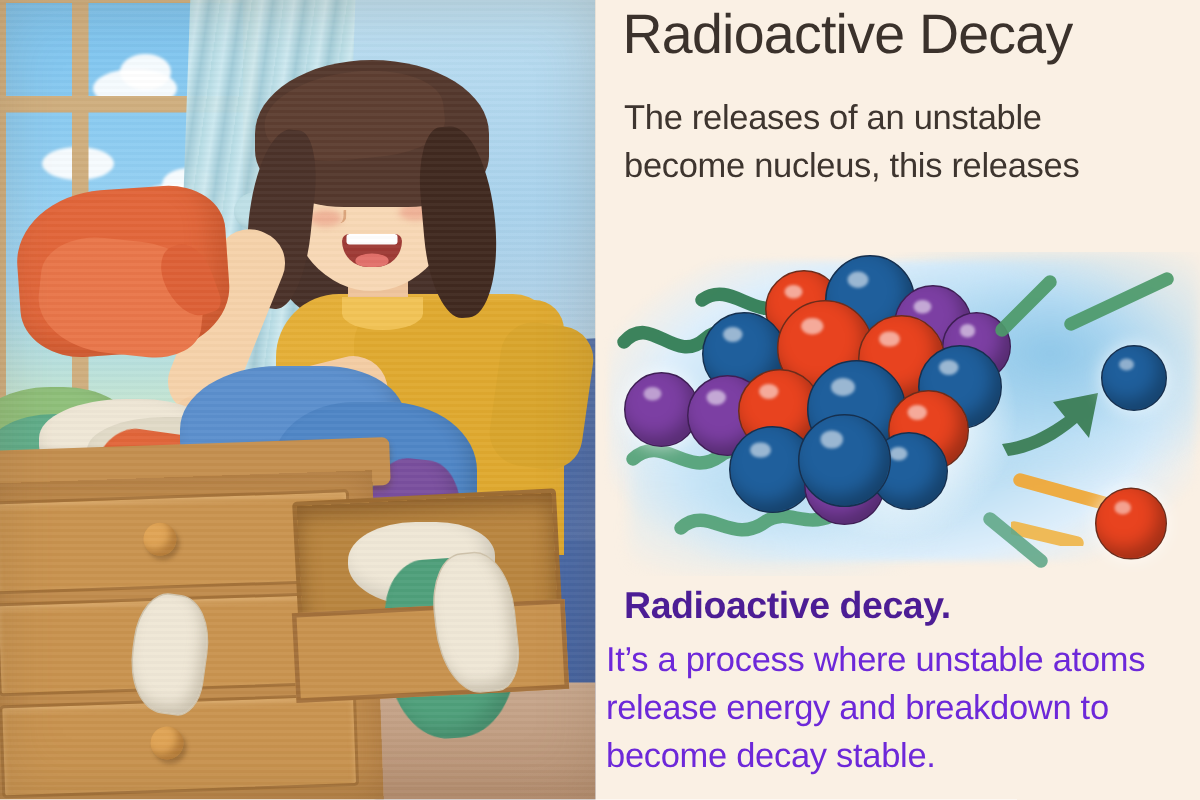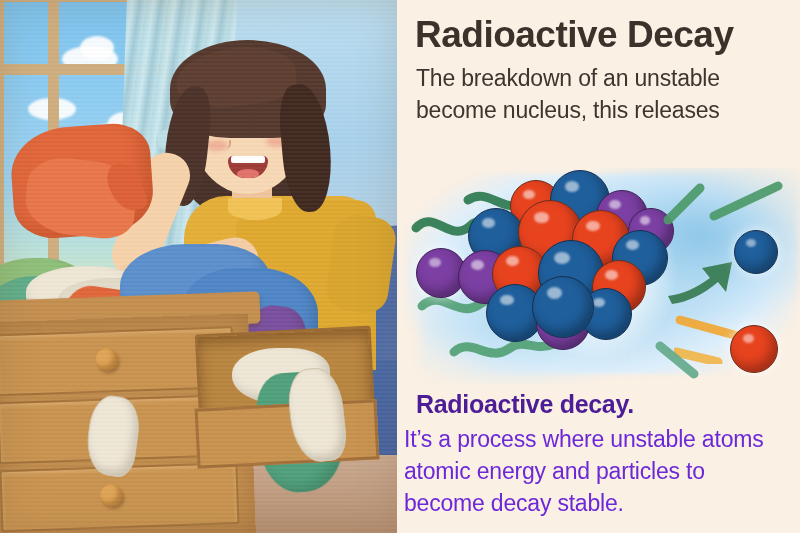--- a/index.html
+++ b/index.html
@@ -111,22 +111,22 @@
 
   
   .il-texture{left:0;top:0;width:397px;height:533px;
       background:repeating-linear-gradient(0deg,rgba(255,255,255,.035) 0 2px,rgba(0,0,0,.015) 2px 4px);
       pointer-events:none;}
   .il-vignette{left:0;top:0;width:397px;height:533px;pointer-events:none;
       box-shadow:inset 0 0 40px rgba(120,90,60,.22);}
 
   
   .textpanel{position:absolute;left:397px;top:0;width:403px;height:533px;background:#faf0e4;}
-  .title{position:absolute;left:18px;top:14px;width:380px;
-     font-size:37px;font-weight:bold;color:#3b322c;letter-spacing:-.5px;
+  .title{position:absolute;left:18px;top:2px;width:380px;
+     font-size:37px;font-weight:normal;color:#3b322c;letter-spacing:-.5px;
      font-family:"Liberation Sans",sans-serif;line-height:42px;white-space:nowrap;}
   .subtitle{position:absolute;left:19px;top:62px;width:345px;
      font-size:23px;color:#3e352f;line-height:32px;letter-spacing:-.2px;}
   .sub2-title{position:absolute;left:19px;top:389px;width:380px;
      font-size:25px;font-weight:bold;color:#4c1d95;line-height:30px;letter-spacing:-.3px;}
   .sub2-body{position:absolute;left:7px;top:423px;width:378px;
      font-size:23px;color:#6d28d9;line-height:32px;letter-spacing:-.2px;}
 
   
   .diagram{position:absolute;left:400px;top:168px;width:400px;height:216px;overflow:hidden;}
@@ -255,28 +255,28 @@
 
     <div class="il-layer il-texture"></div>
     <div class="il-layer il-vignette"></div>
   </div>
 
   <div class="textpanel">
 
     <div class="title">Radioactive Decay</div>
 
     <div class="subtitle">
-      <div>The breakdown of an unstable</div>
+      <div>The releases of an unstable</div>
       <div>become nucleus, this releases</div>
     </div>
 
     <div class="sub2-title">Radioactive decay.</div>
     <div class="sub2-body">
       <div>It’s a process where unstable atoms</div>
-      <div>atomic energy and particles to</div>
+      <div>release energy and breakdown to</div>
       <div>become decay stable.</div>
     </div>
   </div>
 
   <div class="diagram">
     <div class="wash"></div>
     <div class="wash2"></div>
     <div class="wash3"></div>
 
     <svg class="squig" style="left:8px;top:14px;" width="200" height="80" viewBox="0 0 200 80">

